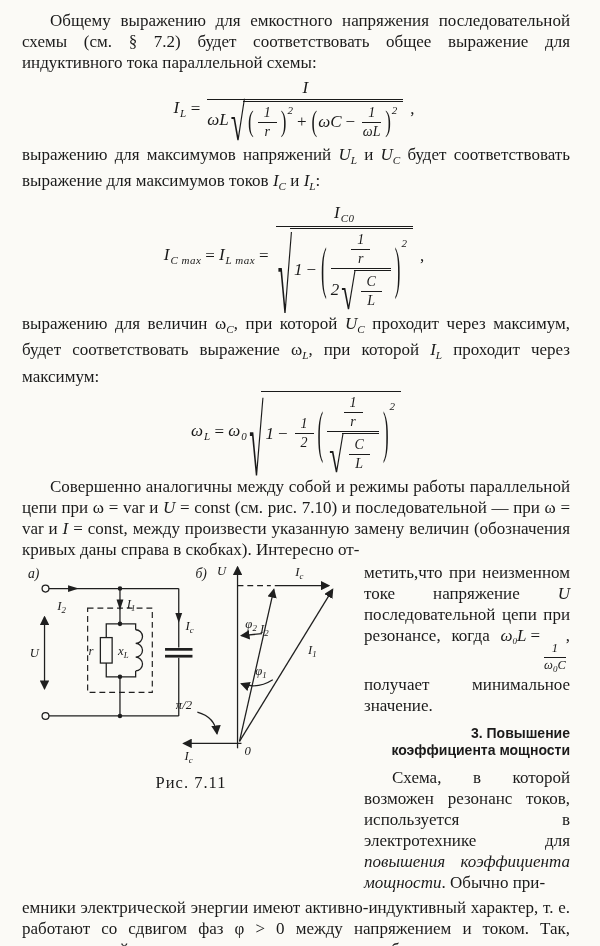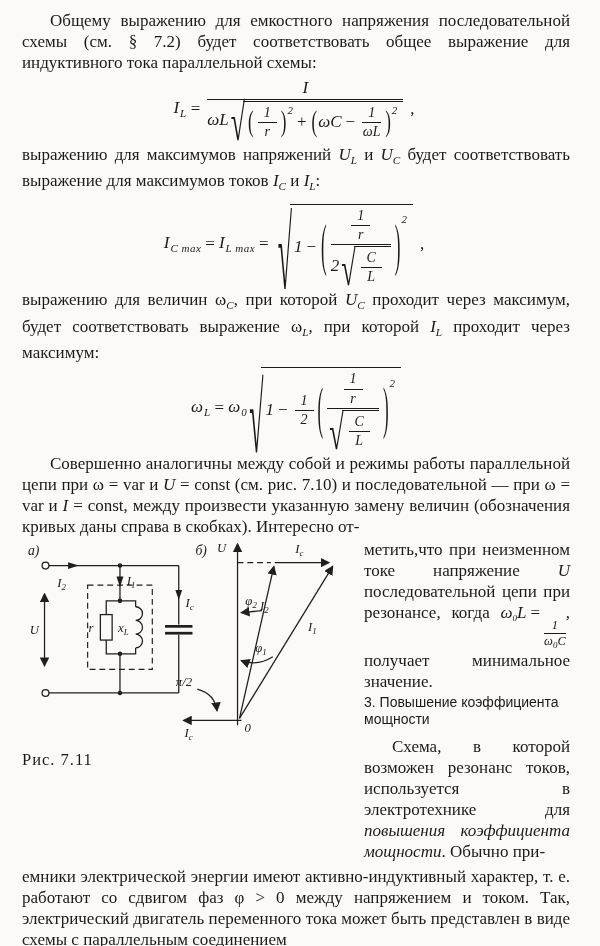--- a/index.html
+++ b/index.html
@@ -42,25 +42,25 @@
   .py17{transform:scaleY(1.7);}
   .py34{transform:scaleY(3.3);}
   .sup-sm{position:relative;top:-12px;font-size:11px;font-style:italic;}
   .sup-lg{position:relative;top:-27px;font-size:11px;font-style:italic;}
   .den-row{display:inline-flex;align-items:center;}
 
   
   .columns{display:flex;margin-top:2px;}
   .figblock{width:338px;flex:none;}
   .figblock svg{display:block;}
-  .caption{font-size:16.5px;margin-top:2px;letter-spacing:1px;}
+  .caption{text-align:center;font-size:16.5px;margin-top:2px;letter-spacing:1px;}
   .rcol{width:206px;flex:none;margin-left:4px;}
   .rcol p{line-height:21px;}
-  .heading{font-family:"Liberation Sans",sans-serif;font-weight:400;
-    font-size:14px;line-height:17px;text-align:left;margin:2px 0 8px;}
+  .heading{font-family:"Liberation Sans",sans-serif;font-weight:700;
+    font-size:14px;line-height:17px;text-align:right;margin:9px 0 8px;}
   .ifr{display:inline-flex;flex-direction:column;align-items:stretch;text-align:center;
     vertical-align:-11px;font-size:12.5px;line-height:1.05;font-style:italic;}
   .ifr .fnum{padding:0 3px 1px;border-bottom:1px solid #1a1a1a;}
   .isb{font-size:9px;font-style:italic;vertical-align:-3px;}
 
   
   .fig-stroke{stroke:#1f1f1f;stroke-width:1.3;fill:none;}
   .fig-thick{stroke:#1f1f1f;stroke-width:2.8;fill:none;}
   .fig-dash{stroke:#1f1f1f;stroke-width:1.2;fill:none;stroke-dasharray:6 4;}
   .fig-fill{fill:#1f1f1f;}
@@ -109,20 +109,21 @@
   </div>
 
   <p><span>выражению для максимумов напряжений </span><span class="seg-v">U</span><span class="seg-sub">L</span><span> и </span><span class="seg-v">U</span><span class="seg-sub">C</span><span> будет соответствовать выражение для максимумов токов </span><span class="seg-v">I</span><span class="seg-sub">C</span><span> и </span><span class="seg-v">I</span><span class="seg-sub">L</span><span>:</span></p>
 
   <div class="formula f2">
     <span><span>I</span><span class="fsb">C max</span></span>
     <span class="fop">=</span>
     <span><span>I</span><span class="fsb">L max</span></span>
     <span class="fop">=</span>
     <span class="vfrac">
+      <span class="fnum"><span>I</span><span class="fsb">C0</span></span>
       <span class="fden den-row">
         <span class="sqrt">
           <span class="sign sc40">√</span>
           <span class="rbox">
             <span>1</span>
             <span class="fop">−</span>
             <span class="paren py34">(</span>
             <span class="vfrac">
               <span class="fnum"><span class="vfrac sm">
                     <span class="fnum">1</span>

